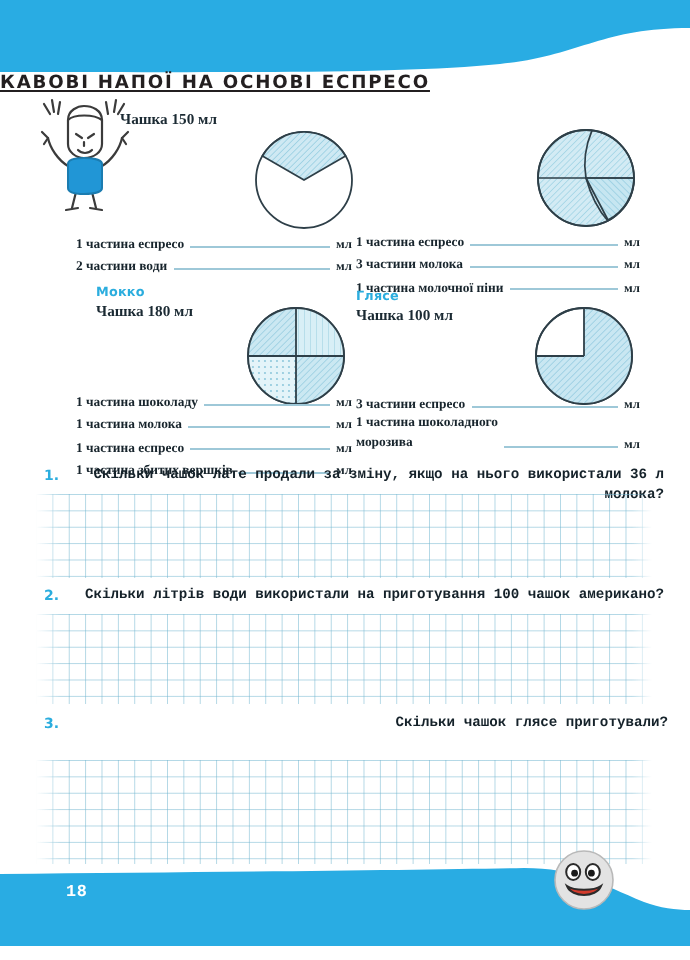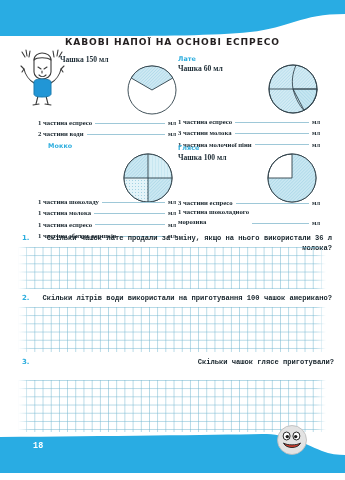--- a/index.html
+++ b/index.html
@@ -15,26 +15,27 @@
   
   .top-banner{
     position:absolute;left:0;top:0;width:345px;height:40px;
     overflow:hidden;
   }
   .top-banner svg{display:block;}
 
   
   .title{
     position:absolute;left:0;top:37px;width:345px;
-    text-align:center;
+    text-align:left;
     font-family:"DejaVu Sans", sans-serif;
     font-weight:bold;
     font-size:9.1px;
     letter-spacing:0.9px;
     color:#231f20;
+    text-decoration:underline;
   }
 
   
   .mascot{position:absolute;left:17px;top:46px;width:50px;height:62px;}
 
   
   .drink{position:absolute;}
   .d-name{
     font-family:"DejaVu Sans", sans-serif;
     font-weight:bold;font-size:6.4px;
@@ -173,24 +174,20 @@
       <span class="rule"></span>
       <span class="unit">мл</span>
     </div>
     <div class="line-row">
       <span class="lbl">2 частини води</span>
       <span class="rule"></span>
       <span class="unit">мл</span>
     </div>
   </div>
 
-  <div class="drink" style="left:178px;top:55px;width:110px;">
-    <p class="d-name">Лате</p>
-    <p class="d-cup">Чашка 60 мл</p>
-  </div>
   <div class="pie-wrap" style="left:264px;top:60px;">
     <svg width="58" height="58" viewBox="0 0 58 58">
       <defs>
         <pattern id="hatchB" width="2.2" height="2.2" patternTransform="rotate(45)" patternUnits="userSpaceOnUse">
           <rect width="2.2" height="2.2" fill="#d3ebf4"></rect>
           <line x1="0" y1="0" x2="0" y2="2.2" stroke="#84c6dc" stroke-width=".5"></line>
         </pattern>
         <pattern id="hatchB2" width="2.4" height="2.4" patternTransform="rotate(-45)" patternUnits="userSpaceOnUse">
           <rect width="2.4" height="2.4" fill="#c6e6f1"></rect>
           <line x1="0" y1="0" x2="0" y2="2.4" stroke="#7cc0d8" stroke-width=".5"></line>
@@ -222,20 +219,21 @@
     </div>
     <div class="line-row">
       <span class="lbl">1 частина молочної піни</span>
       <span class="rule"></span>
       <span class="unit">мл</span>
     </div>
   </div>
 
   <div class="drink" style="left:48px;top:142px;width:110px;">
     <p class="d-name">Мокко</p>
+    <p class="d-cup">Чашка 180 мл</p>
   </div>
   <div class="pie-wrap" style="left:119px;top:149px;">
     <svg width="58" height="58" viewBox="0 0 58 58">
       <defs>
         <pattern id="hatchC1" width="2.3" height="2.3" patternTransform="rotate(45)" patternUnits="userSpaceOnUse">
           <rect width="2.3" height="2.3" fill="#cbe8f2"></rect>
           <line x1="0" y1="0" x2="0" y2="2.3" stroke="#7bbfd7" stroke-width=".5"></line>
         </pattern>
         <pattern id="hatchC2" width="3" height="3" patternUnits="userSpaceOnUse">
           <rect width="3" height="3" fill="#d8eff6"></rect>

